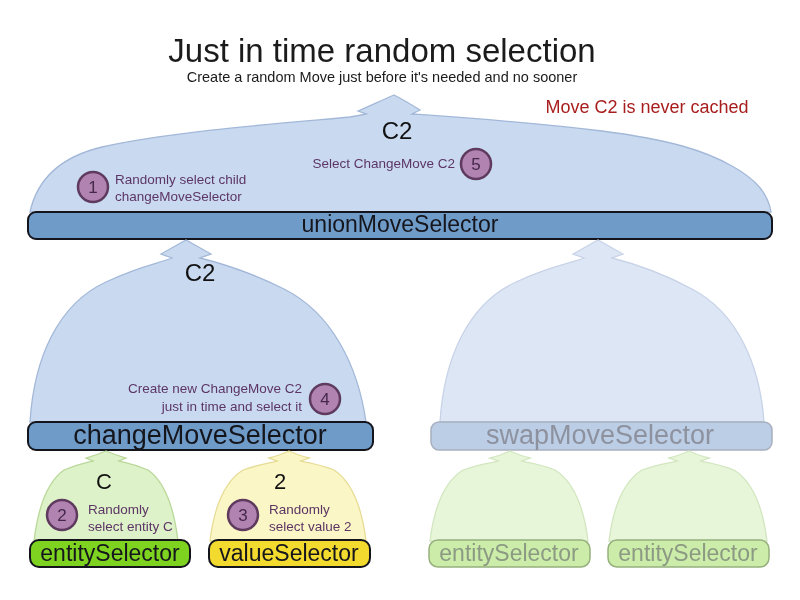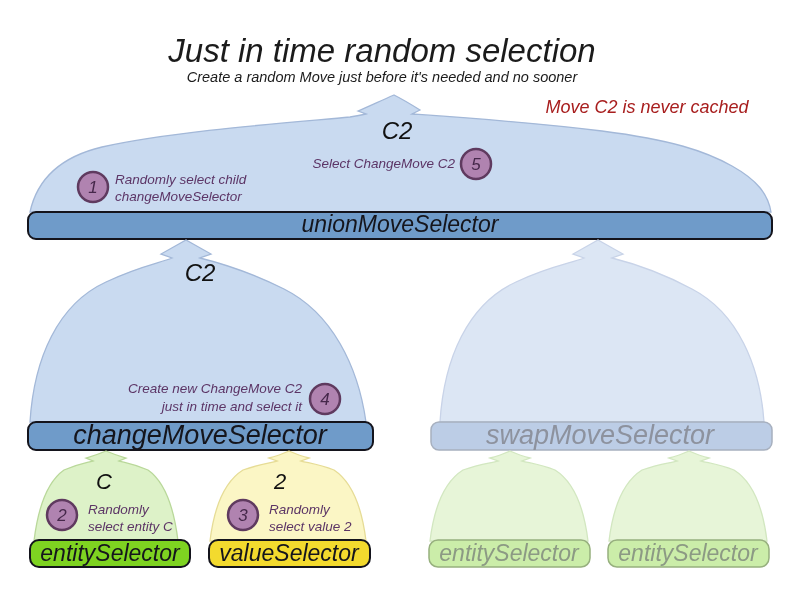--- a/index.html
+++ b/index.html
@@ -1,17 +1,17 @@
 <!DOCTYPE html>
 <html><head>
 <meta charset="utf-8">
 <style>
   html, body { margin:0; padding:0; background:#ffffff; }
   .stage { position:relative; width:800px; height:600px; background:#ffffff; overflow:hidden;
-           font-family:"Liberation Sans", sans-serif;font-style:italic; }
+           font-family:"Liberation Sans", sans-serif; }
   svg text { font-family:"Liberation Sans", sans-serif; }
 
   .t-title  { font-size:33px;  fill:#1b1b1b; }
   .t-sub    { font-size:14.5px; fill:#1b1b1b; }
   .t-annot  { font-size:18px; }
   .t-label-lg { font-size:24px; fill:#111111; }
   .t-label-md { font-size:22px; fill:#111111; }
   .t-bar      { font-size:23px; fill:#15151c; }
   .t-bar-lg   { font-size:27px; fill:#15151c; }
   .t-bar-faded-blue  { font-size:27px; fill:#8d929e; }

